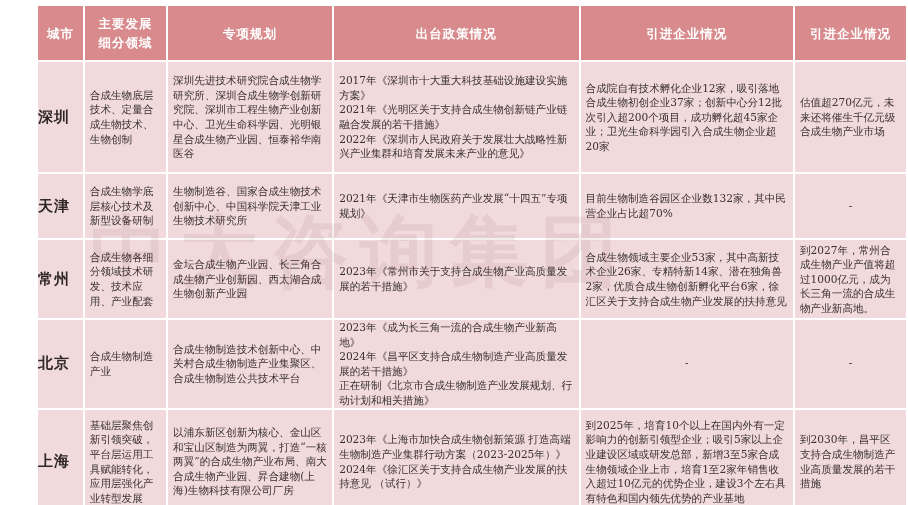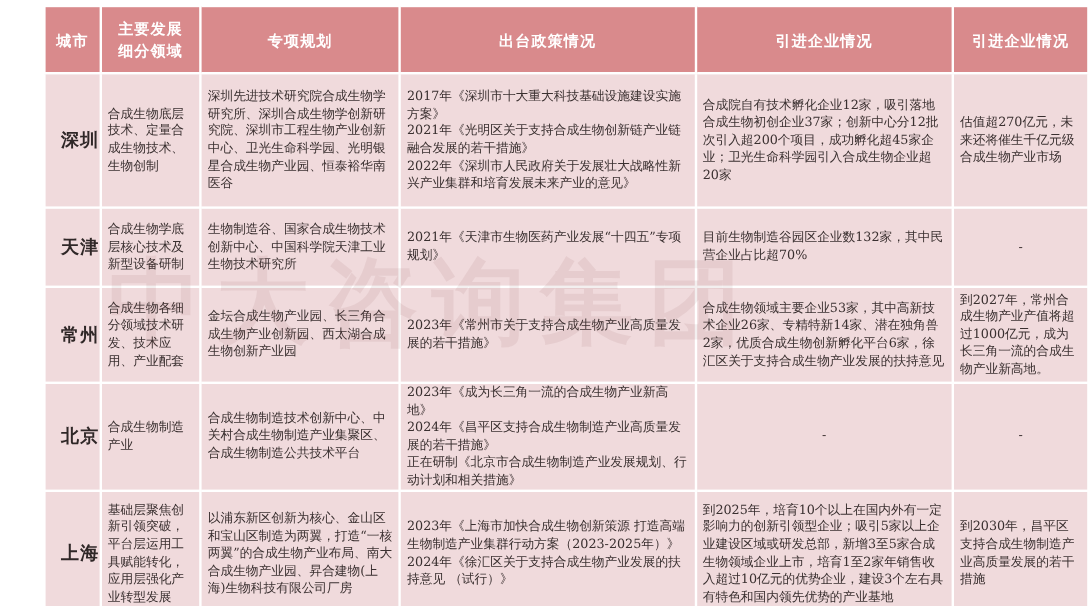--- a/index.html
+++ b/index.html
@@ -2,21 +2,21 @@
 <html><head>
 <meta charset="utf-8">
 <style>
   html, body { margin: 0; padding: 0; background: #ffffff; }
   body { width: 908px; height: 505px; position: relative; overflow: hidden;
          font-family: "DejaVu Serif", "Liberation Serif", serif; }
   .tbl { position: absolute; left: 1px; top: 4px; border-collapse: collapse; table-layout: fixed; margin-left: 35px; }
   .tbl th, .tbl td { border: 2px solid #ffffff; padding: 0 5px; vertical-align: middle; }
   .tbl th { background: #d98a8c; color: #ffffff; font-weight: bold; font-size: 12.5px; height: 54px; text-align: center; line-height: 19px; letter-spacing: 1px; }
   .tbl td { background: #f0dadc; color: #3a3030; font-size: 10.6px; line-height: 14.6px; text-align: left; }
-  .tbl td.city { font-size: 15px; font-weight: bold; text-align: right; color: #2f2727; letter-spacing: 1px; padding: 0; }
+  .tbl td.city { font-size: 15px; font-weight: bold; text-align: left; color: #2f2727; letter-spacing: 1px; padding: 0; }
   .tbl td.center { text-align: center; }
   .line { display: block; }
   .watermark { position: absolute; left: 90px; top: 200px; width: 720px; height: 110px; pointer-events: none; opacity: 0.07; color: #6a2a2a; }
   .wm-cn { font-size: 78px; font-weight: bold; letter-spacing: 12px; font-family: "DejaVu Sans", sans-serif; white-space: nowrap; }
   .wm-en { position: absolute; left: 230px; top: 78px; font-size: 22px; letter-spacing: 3px; font-family: "Liberation Sans", sans-serif; white-space: nowrap; }
 </style>
 </head>
 <body>
 
 <table class="tbl">

